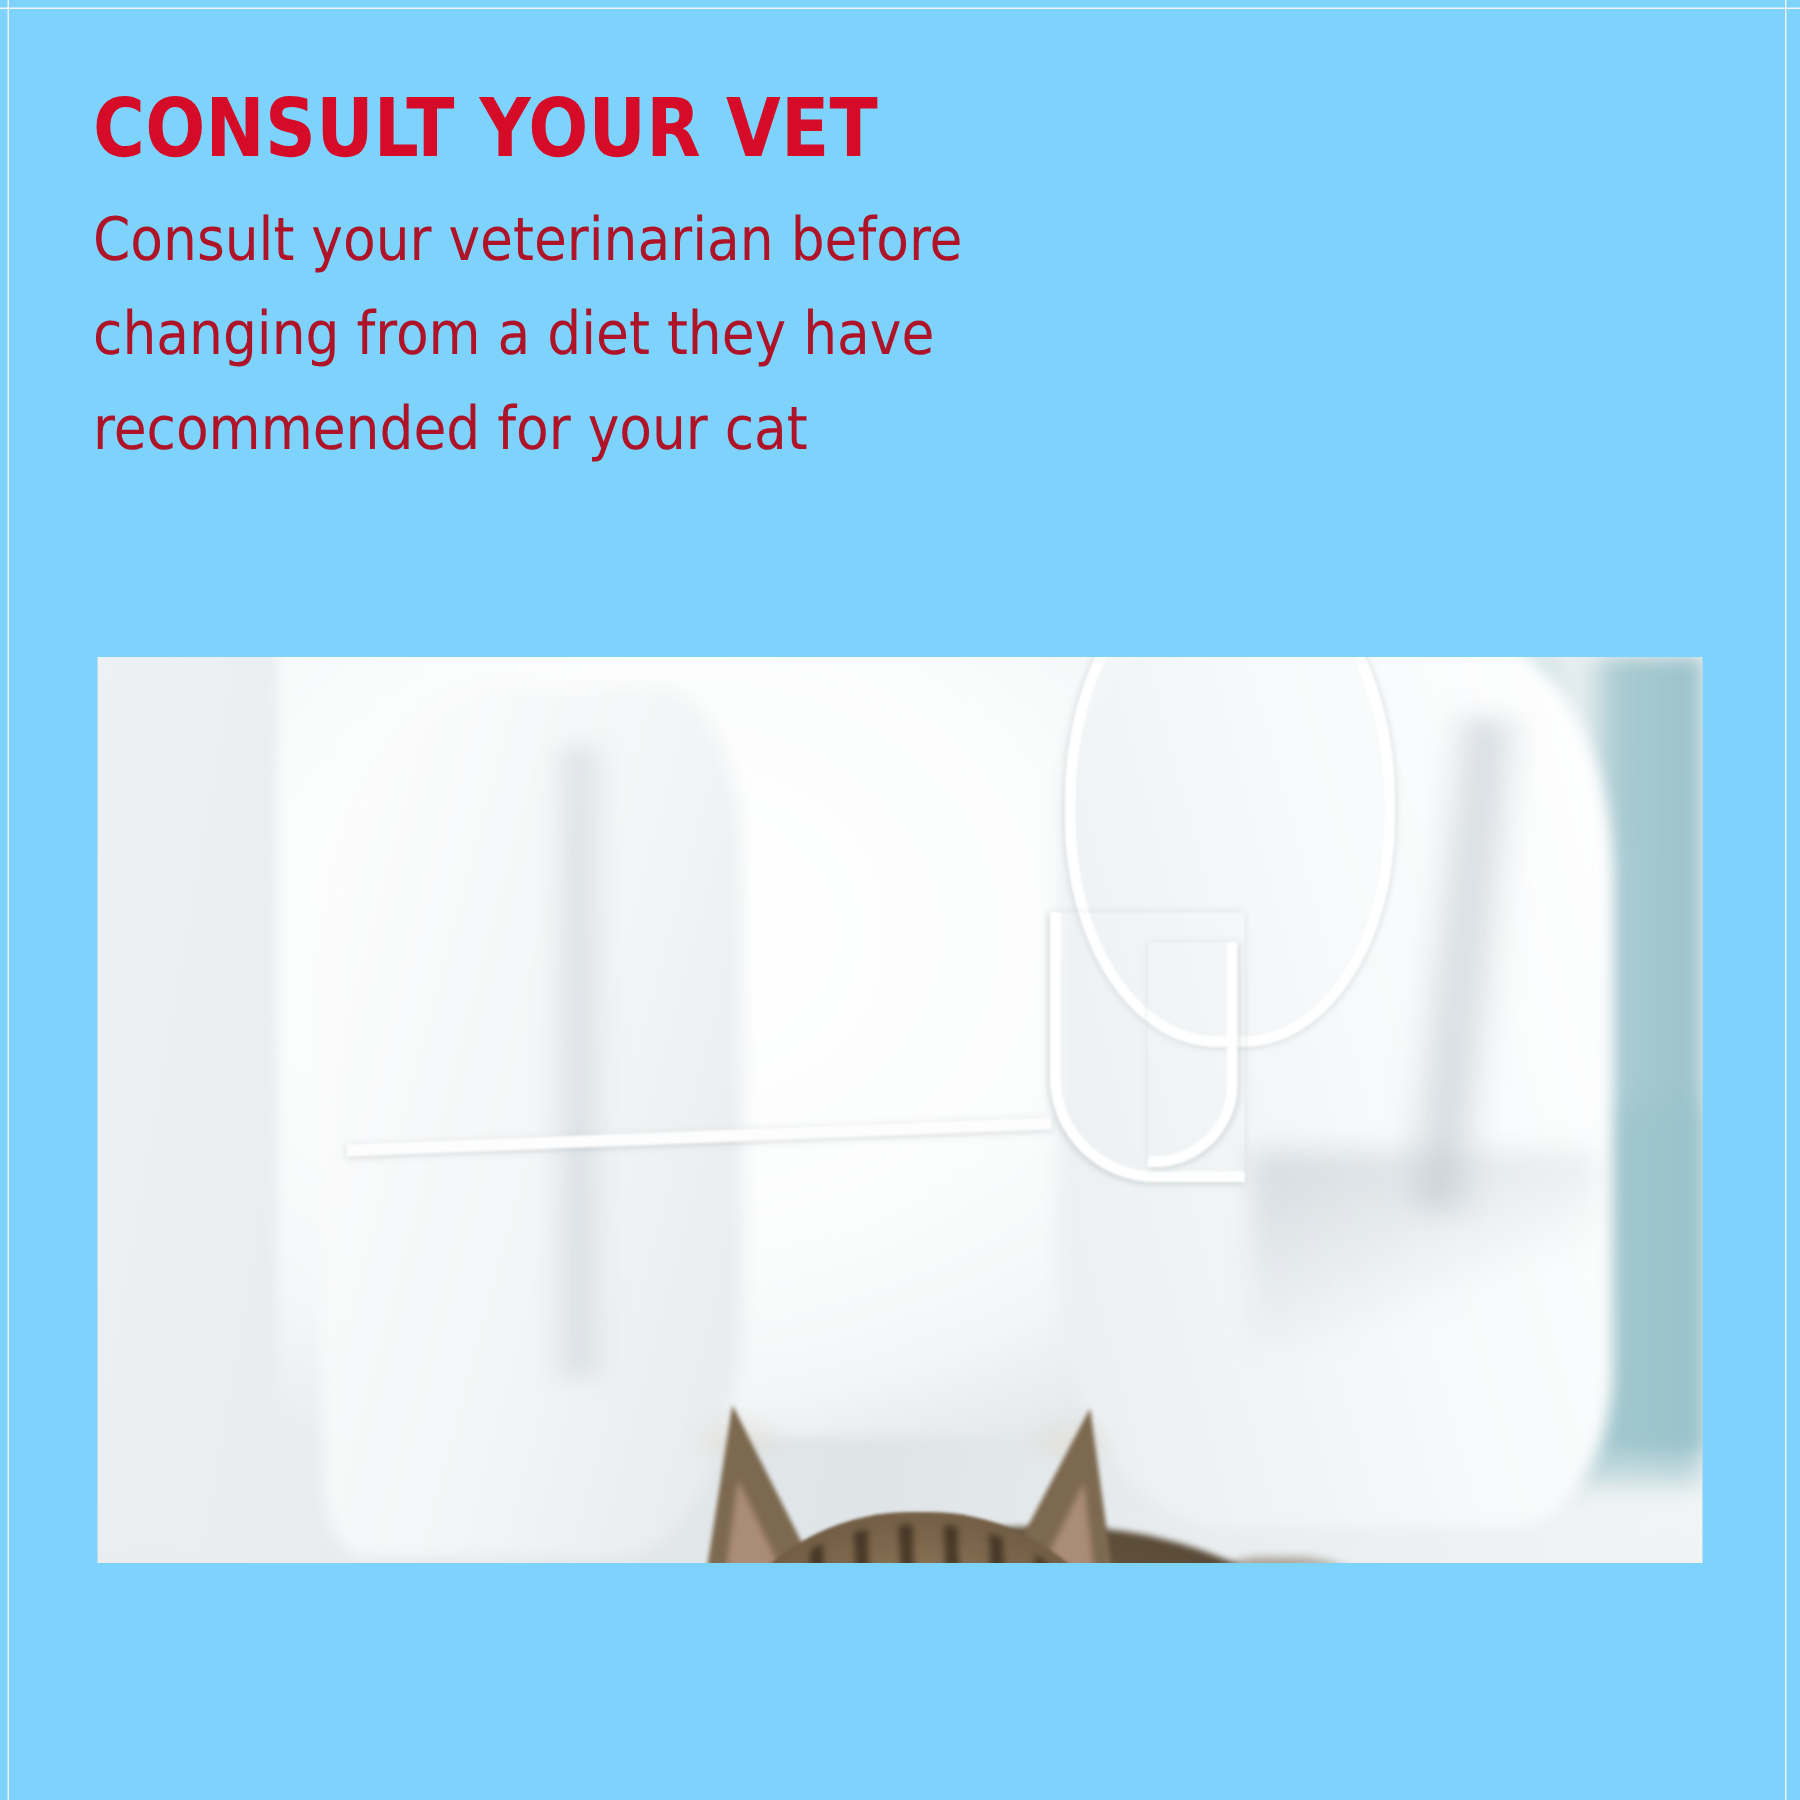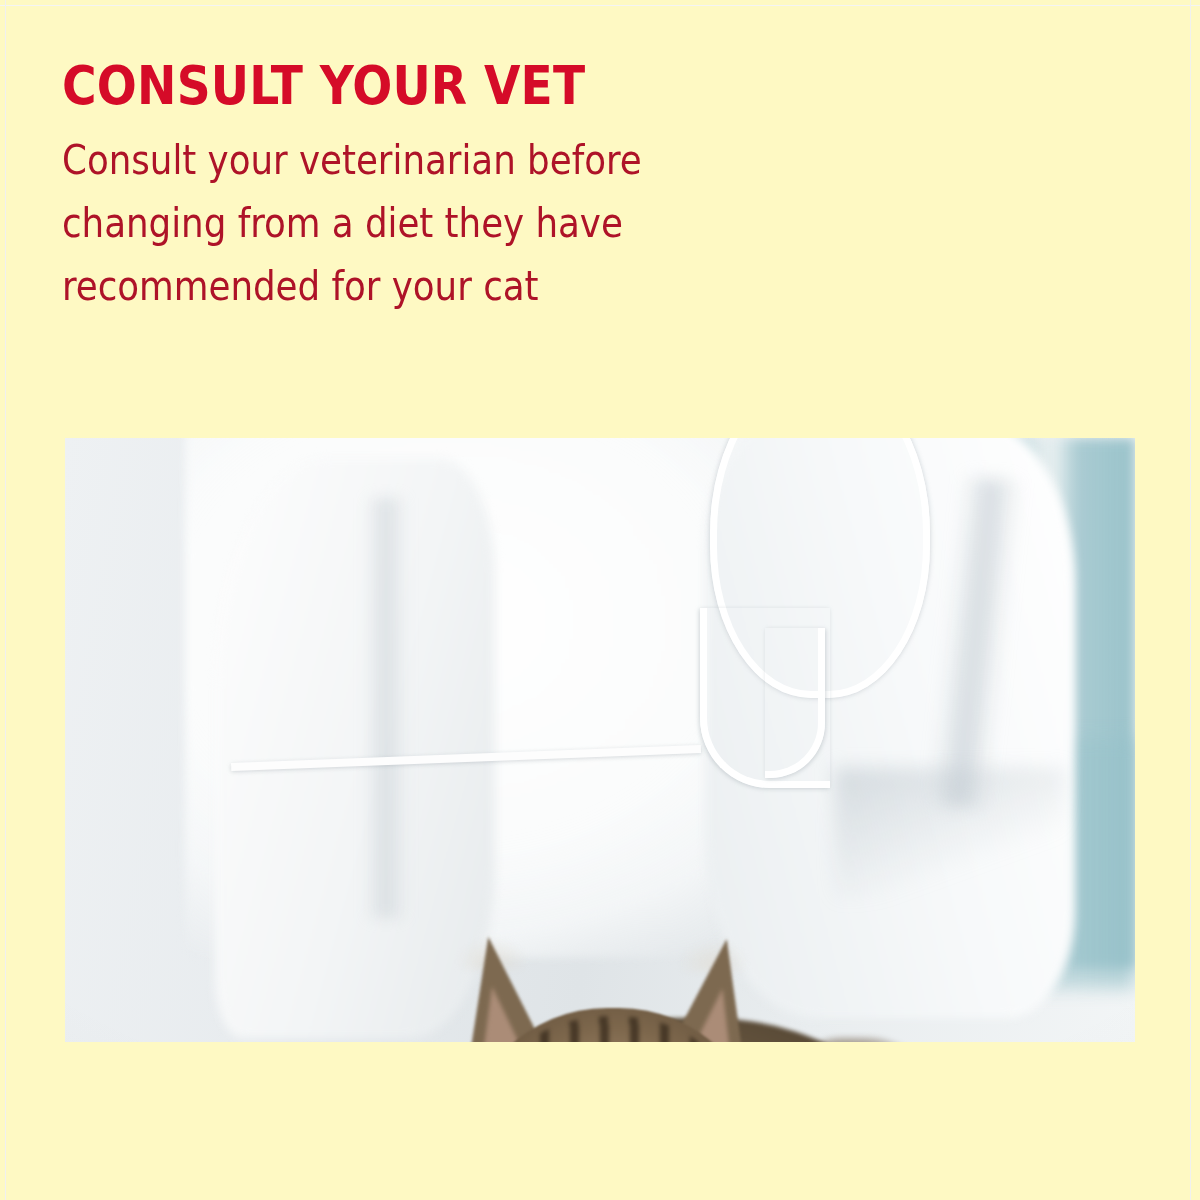--- a/index.html
+++ b/index.html
@@ -9,21 +9,21 @@
     background:#ffffff;
     font-family:"Liberation Sans", sans-serif;
     position:relative;
     overflow:hidden;
   }
 
   #card{
     position:absolute;
     left:0; top:0;
     width:1200px; height:1200px;
-    background:#fef9c3;
+    background:#7dd3fc;
     overflow:hidden;
   }
 
   
   .edge-rule{
     position:absolute;
     top:0; width:1px; height:1200px;
     background:#f0f0f0;
   }
   .edge-rule.left{ left:5px; }

